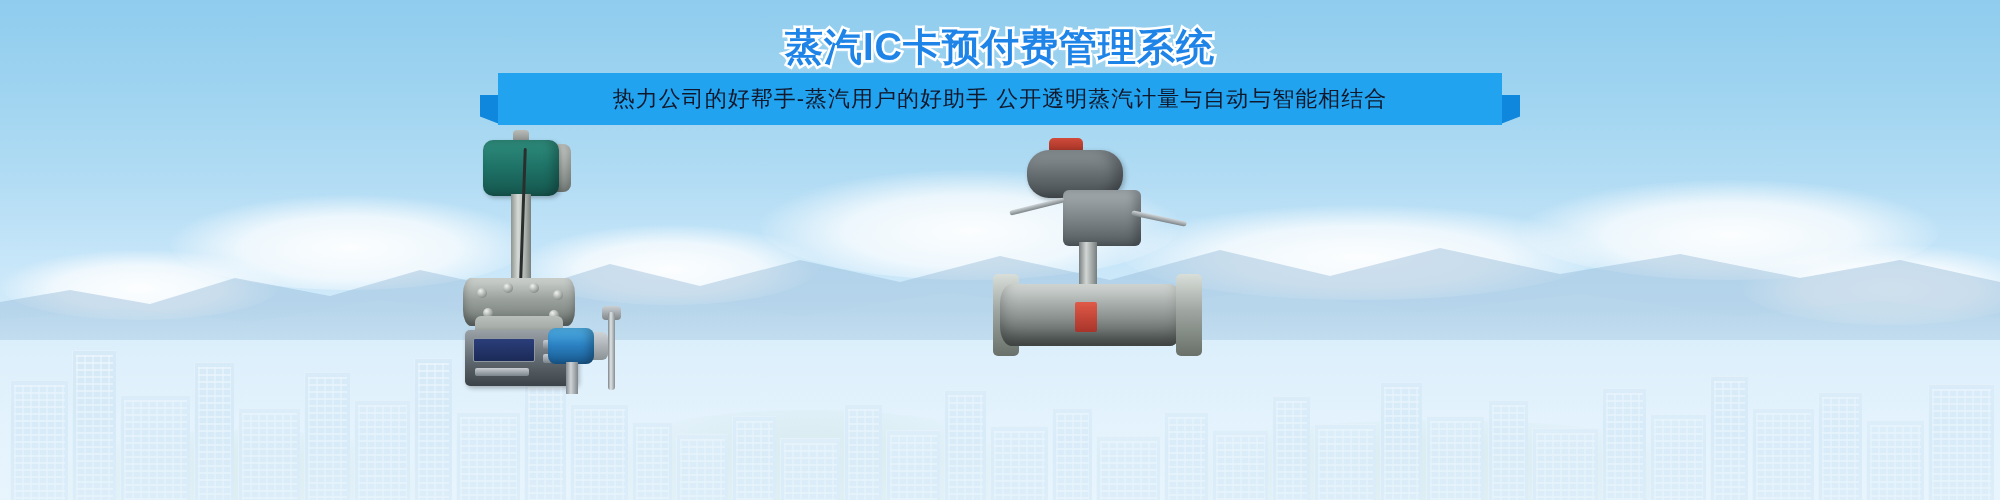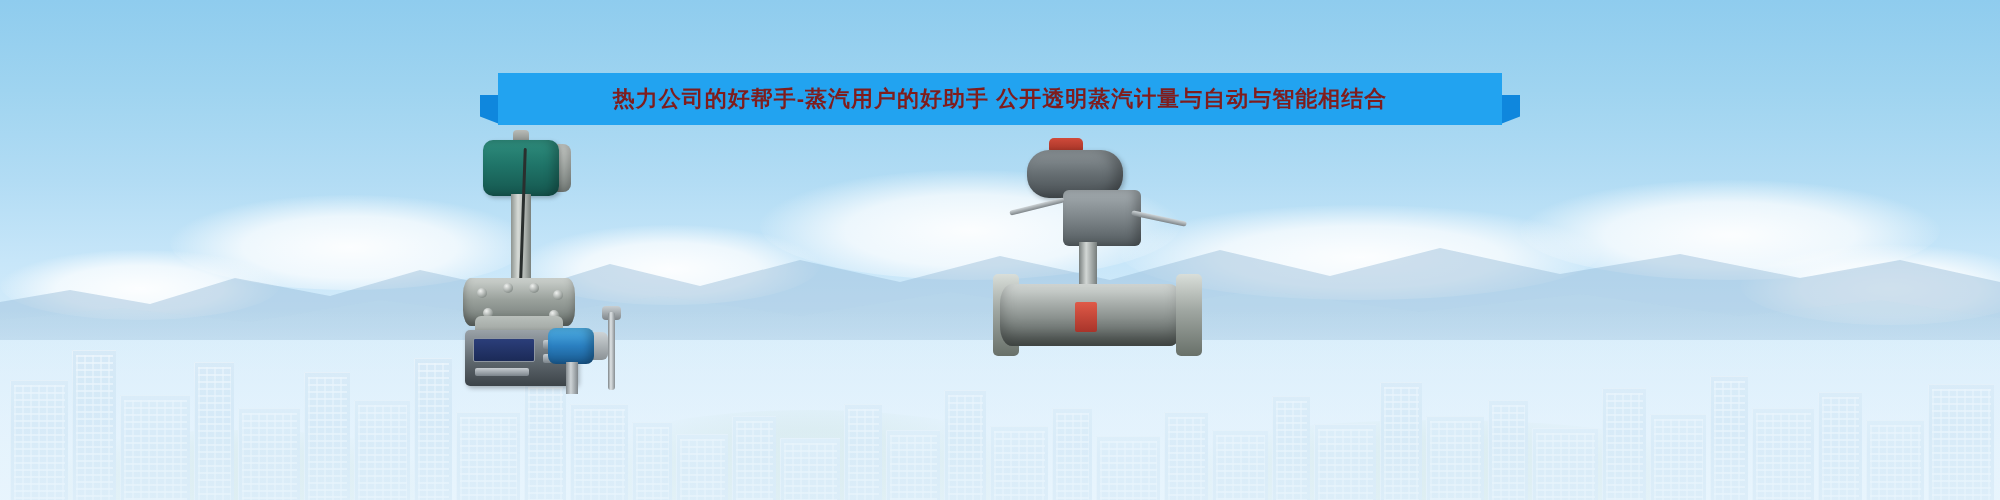--- a/index.html
+++ b/index.html
@@ -86,23 +86,23 @@
   }
   .rib-fold.left  { left:0;  clip-path:polygon(0 0, 100% 0, 100% 100%, 0 72%); }
   .rib-fold.right { right:0; clip-path:polygon(0 0, 100% 0, 100% 72%, 0 100%); }
   .rib-bar {
     position:absolute; left:18px; right:18px; top:0;
     height:52px;
     background:#22a3f0;
     display:flex; align-items:center; justify-content:center;
   }
   .rib-text {
-    color:#7f1d1d;
+    color:#0f172a;
     font-size:22px;
-    font-weight:bold;
+    font-weight:normal;
     letter-spacing:1px;
     white-space:nowrap;
   }
 
   
   .eq { position:absolute; }
 
   
   #flowmeter { left:455px; top:140px; width:120px; height:240px; }
   .fm-head {
@@ -352,20 +352,21 @@
     <div class="v-box"></div>
     <div class="v-arm" style="left:4px;   top:62px; transform:rotate(-14deg);"></div>
     <div class="v-arm" style="left:126px; top:74px; transform:rotate(12deg);"></div>
     <div class="v-stem"></div>
     <div class="v-flange lf"></div>
     <div class="v-pipe"></div>
     <div class="v-flange rf"></div>
     <div class="v-tag"></div>
   </div>
 
+  <div class="title">蒸汽IC卡预付费管理系统</div>
 
   <div class="ribbon-wrap">
     <div class="rib-fold left"></div>
     <div class="rib-fold right"></div>
     <div class="rib-bar">
       <span class="rib-text">热力公司的好帮手-蒸汽用户的好助手 公开透明蒸汽计量与自动与智能相结合</span>
     </div>
   </div>
 
 </div>

